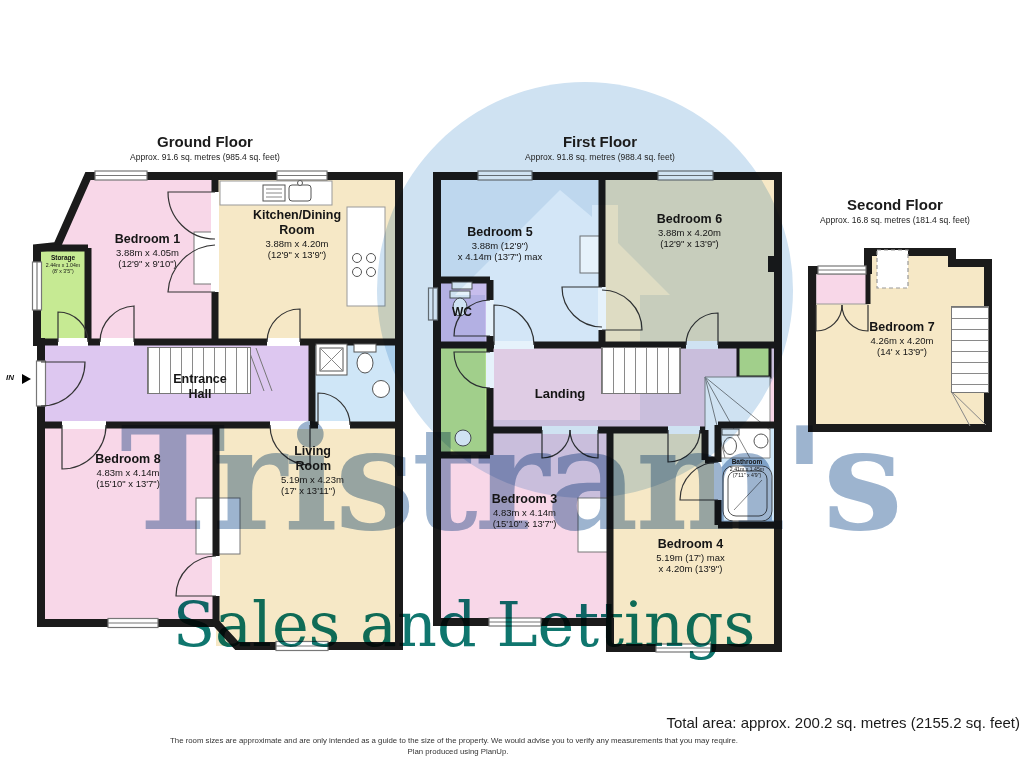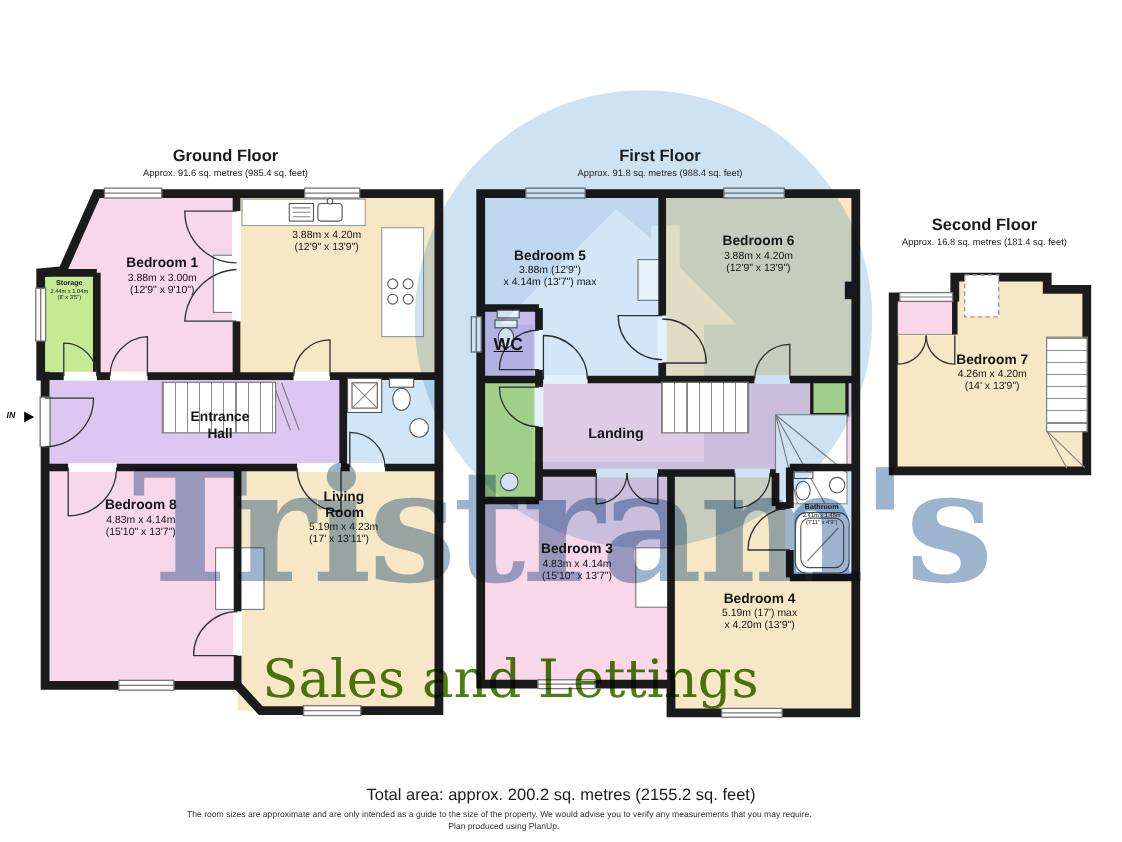--- a/index.html
+++ b/index.html
@@ -7,43 +7,43 @@
           font-family:"Liberation Sans",sans-serif;color:#111;}
   svg.plan{position:absolute;left:0;top:0;z-index:1;}
   
   .wm-circle{position:absolute;left:375px;top:80px;width:420px;height:420px;z-index:2;
              mix-blend-mode:multiply;pointer-events:none;}
   .wm-brand{position:absolute;left:0;top:408px;width:1020px;text-align:center;z-index:4;
             font-family:"DejaVu Serif","Liberation Serif",serif;font-weight:bold;
             font-size:142px;line-height:1;letter-spacing:-3px;color:#9db4cf;
             mix-blend-mode:multiply;pointer-events:none;white-space:nowrap;}
   .wm-tag{position:absolute;left:0;top:594px;width:928px;text-align:center;z-index:4;
-          font-family:"DejaVu Serif","Liberation Serif",serif;font-size:48px;line-height:1;
-          color:#4d7c0f;mix-blend-mode:multiply;pointer-events:none;white-space:nowrap;}
+          font-family:"DejaVu Serif","Liberation Serif",serif;font-size:62px;line-height:1;
+          color:#0f766e;mix-blend-mode:multiply;pointer-events:none;white-space:nowrap;}
   
   .stairs{position:absolute;z-index:3;border:1px solid #777;background:#fff;}
   .stairs.v{background:repeating-linear-gradient(90deg,#8a8a8a 0 1px,#ffffff 1px 11px);}
   .stairs.h{background:repeating-linear-gradient(180deg,#8a8a8a 0 1px,#ffffff 1px 11px);}
   
   .floor-title{position:absolute;text-align:center;z-index:5;line-height:1.25;}
   .ftitle{display:block;font-size:15px;font-weight:bold;color:#1a1a1a;}
   .fsub{display:block;font-size:8.5px;color:#222;}
   .room-label{position:absolute;text-align:center;z-index:5;line-height:1.18;color:#151515;}
   .rname{display:block;font-weight:bold;font-size:12.5px;}
   .rdim{display:block;font-size:9.5px;white-space:nowrap;}
   .room-label.small .rname{font-size:6.5px;}
   .room-label.small .rdim{font-size:5.2px;}
-  .room-label.wc .rname{font-size:16px;text-decoration:underline;}
+  .room-label.wc .rname{font-size:12px;}
   .room-label.landing .rname{font-size:13px;}
   .in-label{position:absolute;left:6px;top:373px;font-size:8px;font-weight:bold;z-index:5;font-style:italic;}
   .in-arrow{position:absolute;left:22px;top:374px;width:0;height:0;z-index:5;
             border-top:5px solid transparent;border-bottom:5px solid transparent;
             border-left:9px solid #000;}
   
-  .footer-total{position:absolute;left:0;top:714px;width:1020px;text-align:center;
+  .footer-total{position:absolute;left:0;top:714px;width:1020px;text-align:right;
                 font-size:15px;color:#1a1a1a;z-index:5;}
   .footer-note{position:absolute;left:0;top:736px;width:908px;text-align:center;
                font-size:7.8px;color:#333;z-index:5;}
   .footer-prod{position:absolute;left:0;top:747px;width:916px;text-align:center;
                font-size:7.8px;color:#333;z-index:5;}
 </style>
 </head>
 <body>
 
 <div class="canvas">
@@ -250,24 +250,25 @@
     <span class="ftitle">First Floor</span>
     <span class="fsub">Approx. 91.8 sq. metres (988.4 sq. feet)</span>
   </div>
   <div class="floor-title" style="left:790px;top:196px;width:210px;">
     <span class="ftitle">Second Floor</span>
     <span class="fsub">Approx. 16.8 sq. metres (181.4 sq. feet)</span>
   </div>
 
   <div class="room-label" style="left:95px;top:232px;width:105px;">
     <span class="rname">Bedroom 1</span>
-    <span class="rdim">3.88m x 3.00m</span>
+    <span class="rdim">3.88m x 4.05m</span>
     <span class="rdim">(12'9" x 9'10")</span>
   </div>
   <div class="room-label" style="left:243px;top:208px;width:108px;">
+    <span class="rname">Kitchen/Dining Room</span>
     <span class="rdim">3.88m x 4.20m</span>
     <span class="rdim">(12'9" x 13'9")</span>
   </div>
   <div class="room-label small" style="left:39px;top:254px;width:48px;">
     <span class="rname">Storage</span>
     <span class="rdim">2.44m x 1.04m</span>
     <span class="rdim">(8' x 3'5")</span>
   </div>
   <div class="room-label" style="left:168px;top:372px;width:64px;">
     <span class="rname">Entrance Hall</span>

